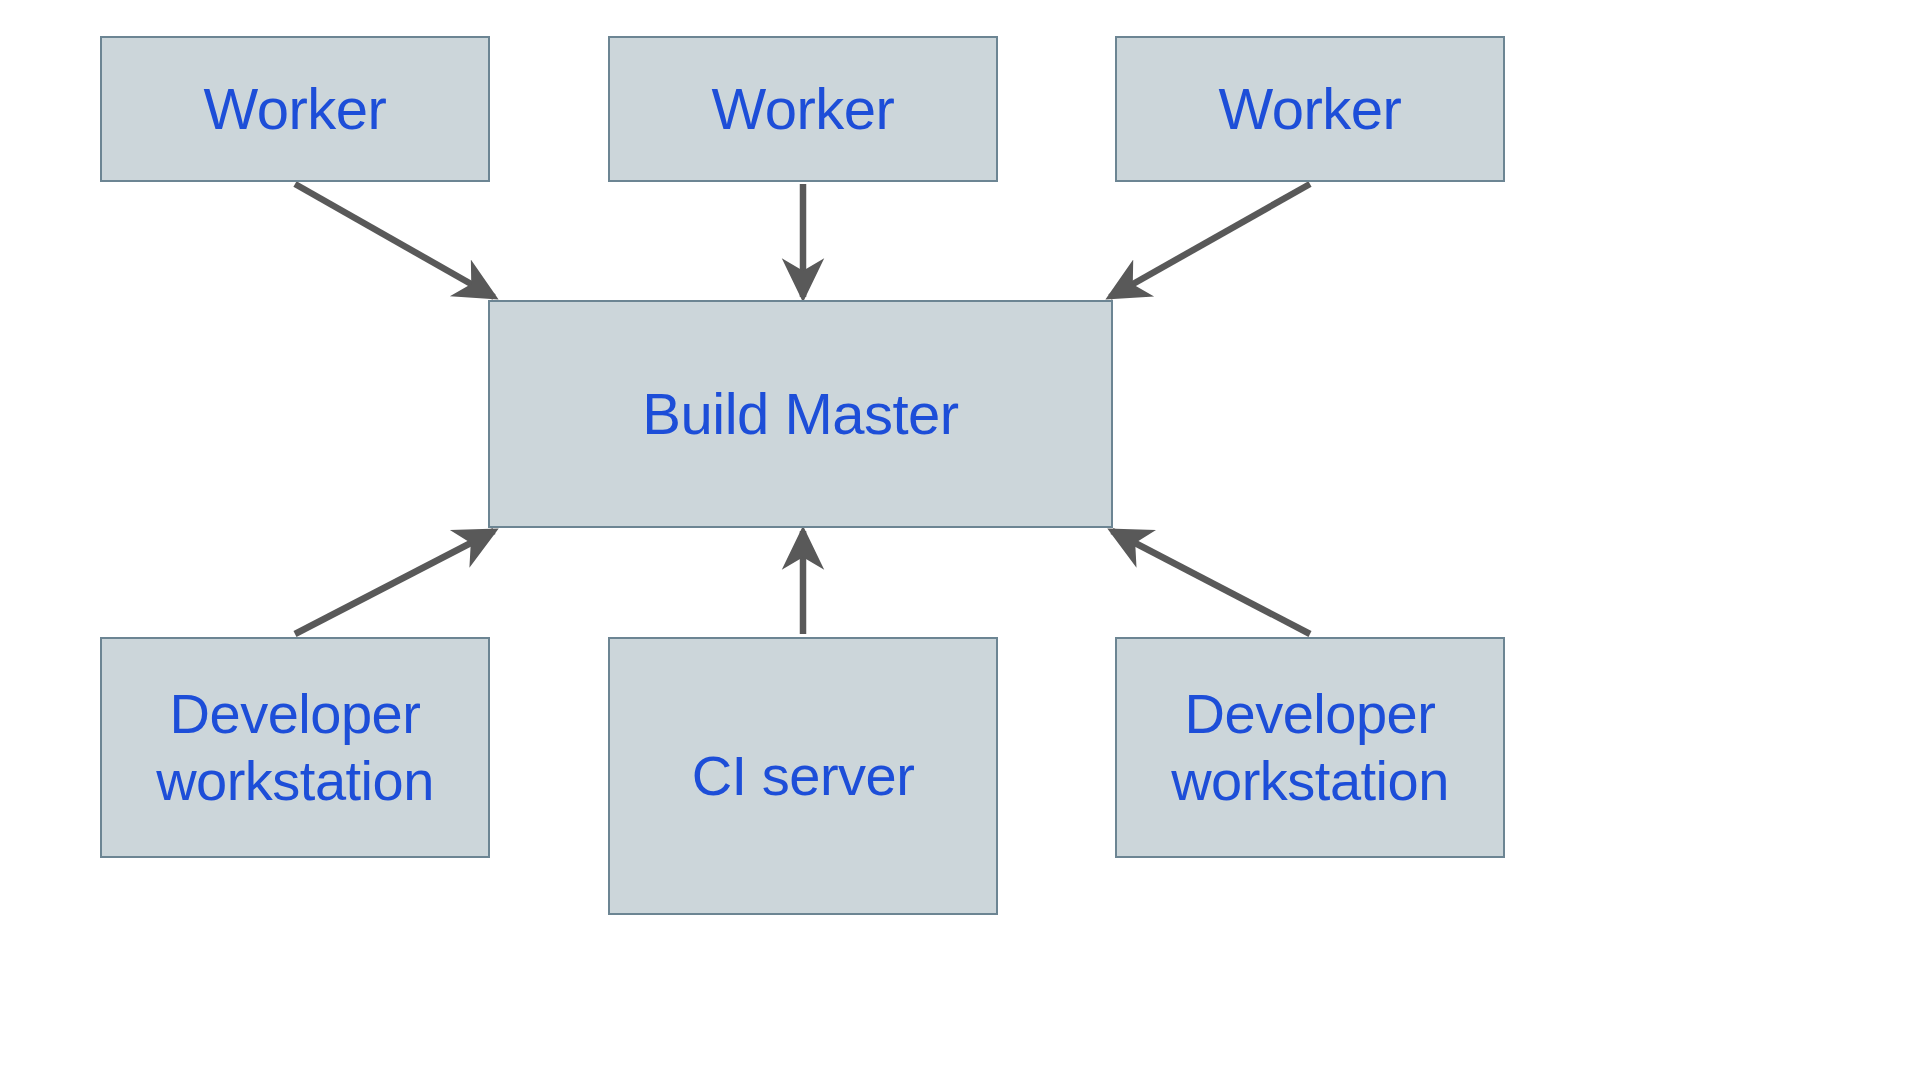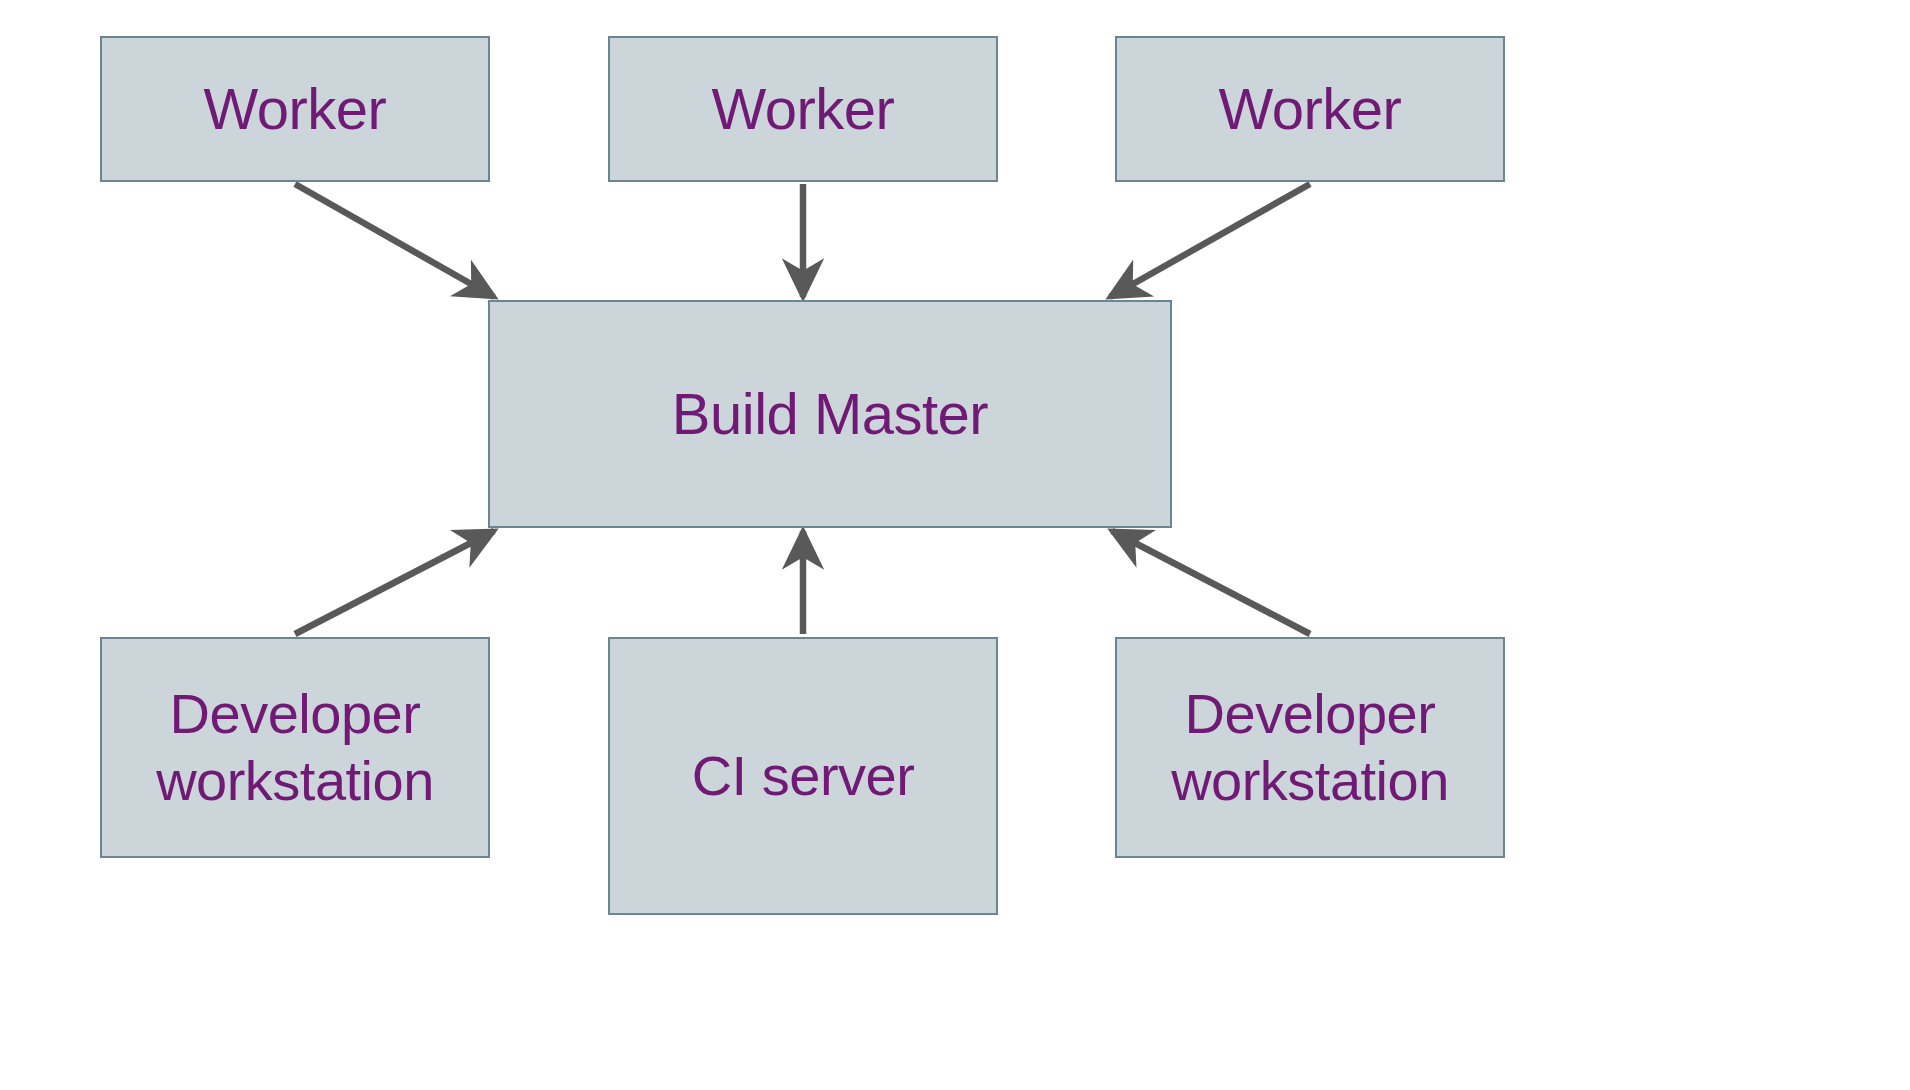--- a/index.html
+++ b/index.html
@@ -30,31 +30,31 @@
     position: absolute;
     box-sizing: border-box;
     background: #ccd6da;
     border: 2px solid #6c8593;
     display: flex;
     align-items: center;
     justify-content: center;
     text-align: center;
   }
   .node-label {
-    color: #701a75;
+    color: #1d4ed8;
     font-family: "Liberation Sans", sans-serif;
     font-weight: 400;
     line-height: 1.18;
     white-space: pre-line;
     letter-spacing: -0.5px;
   }
   .n-worker  { left: 100px;  top: 36px;  width: 390px; height: 146px; }
   .n-worker2 { left: 608px;  top: 36px;  width: 390px; height: 146px; }
   .n-worker3 { left: 1115px; top: 36px;  width: 390px; height: 146px; }
-  .n-master  { left: 488px;  top: 300px; width: 684px; height: 228px; }
+  .n-master  { left: 488px;  top: 300px; width: 625px; height: 228px; }
   .n-devl    { left: 100px;  top: 637px; width: 390px; height: 221px; }
   .n-ci      { left: 608px;  top: 637px; width: 390px; height: 278px; }
   .n-devr    { left: 1115px; top: 637px; width: 390px; height: 221px; }
 
   .fs-lg { font-size: 58px; }
   .fs-md { font-size: 56px; }
 </style>
 </head>
 <body>
 

